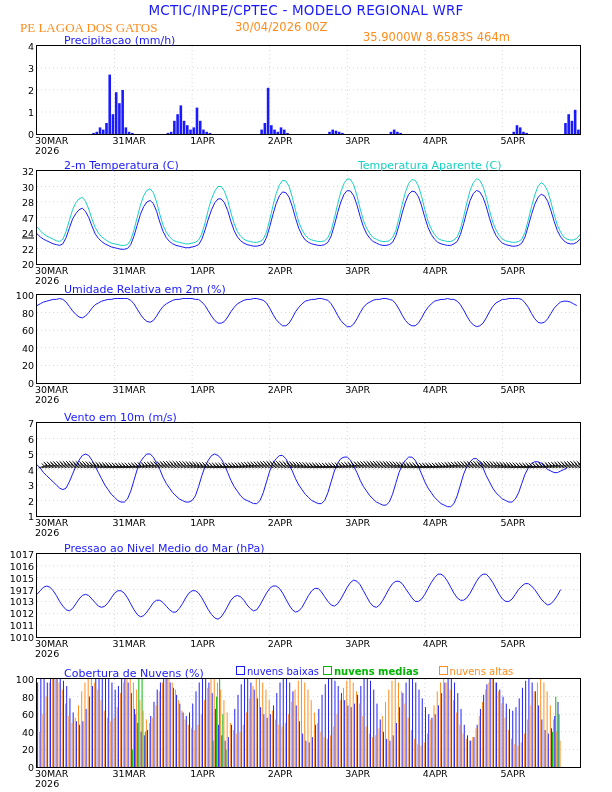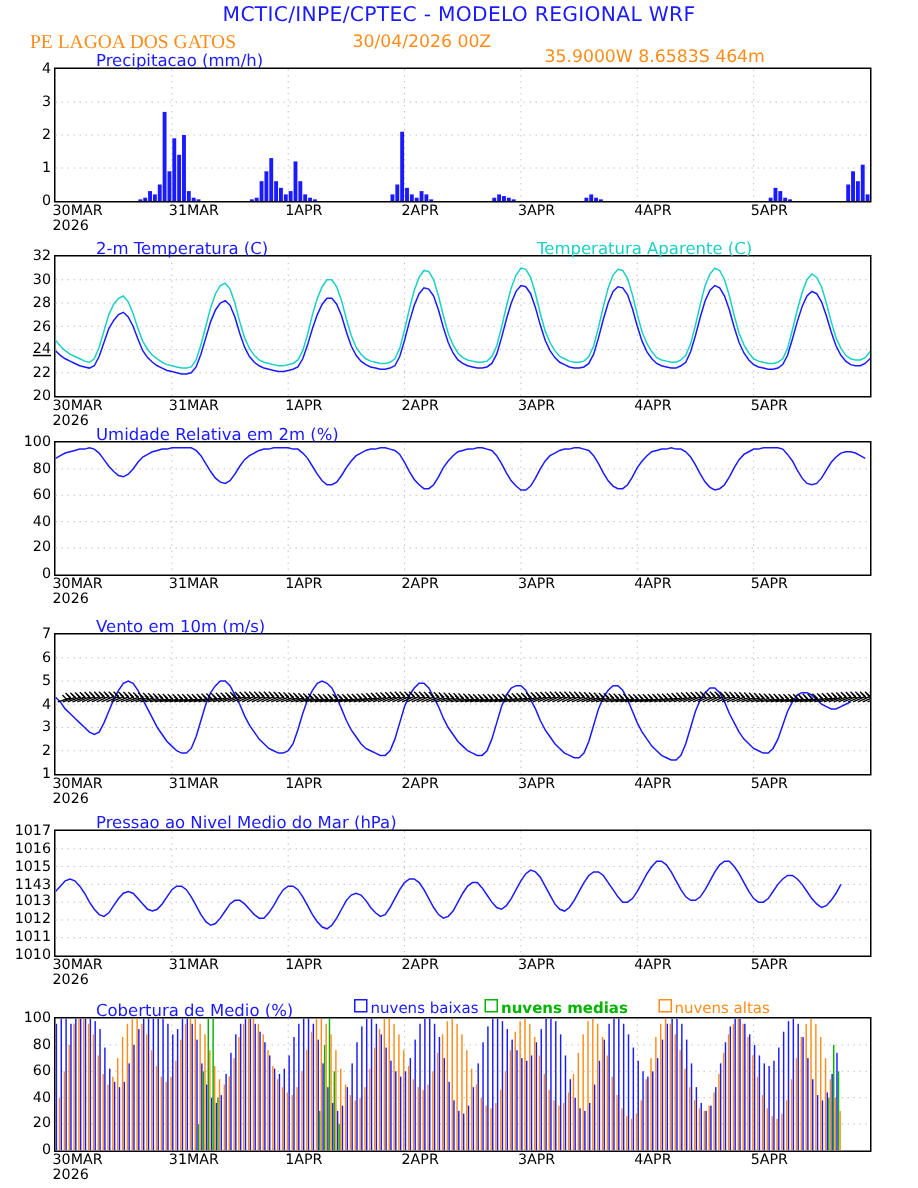--- a/index.html
+++ b/index.html
@@ -120,21 +120,21 @@
         <line x1="232.7142857142857" y1="0" x2="232.7142857142857" y2="93" stroke="#bbbbbb" stroke-width="0.6" stroke-dasharray="1,3"></line>
         <line x1="310.2857142857143" y1="0" x2="310.2857142857143" y2="93" stroke="#bbbbbb" stroke-width="0.6" stroke-dasharray="1,3"></line>
         <line x1="387.8571428571429" y1="0" x2="387.8571428571429" y2="93" stroke="#bbbbbb" stroke-width="0.6" stroke-dasharray="1,3"></line>
         <line x1="465.4285714285714" y1="0" x2="465.4285714285714" y2="93" stroke="#bbbbbb" stroke-width="0.6" stroke-dasharray="1,3"></line>
         <path d="M0.00 62.78 L3.23 65.88 L6.46 68.20 L9.70 69.75 L12.93 71.30 L16.16 72.85 L19.39 73.63 L22.63 74.40 L25.86 72.85 L29.09 66.65 L32.32 57.35 L35.55 48.05 L38.79 42.63 L42.02 38.75 L45.25 37.20 L48.48 40.30 L51.71 46.50 L54.95 55.03 L58.18 62.78 L61.41 67.42 L64.64 70.53 L67.88 72.85 L71.11 74.40 L74.34 75.95 L77.57 76.72 L80.80 77.50 L84.04 78.28 L87.27 78.28 L90.50 77.50 L93.73 73.63 L96.96 65.10 L100.20 54.25 L103.43 43.40 L106.66 35.65 L109.89 31.00 L113.13 29.45 L116.36 32.55 L119.59 40.30 L122.82 51.15 L126.05 60.45 L129.29 66.65 L132.52 70.53 L135.75 72.85 L138.98 74.40 L142.21 75.17 L145.45 75.95 L148.68 76.72 L151.91 76.72 L155.14 75.95 L158.38 75.17 L161.61 73.63 L164.84 68.20 L168.07 58.90 L171.30 48.05 L174.54 38.75 L177.77 31.78 L181.00 27.90 L184.23 27.90 L187.46 31.78 L190.70 39.53 L193.93 50.38 L197.16 59.67 L200.39 65.88 L203.63 69.75 L206.86 72.08 L210.09 73.63 L213.32 74.40 L216.55 75.17 L219.79 75.17 L223.02 74.40 L226.25 72.85 L229.48 66.65 L232.71 55.80 L235.95 43.40 L239.18 32.55 L242.41 24.80 L245.64 20.92 L248.88 21.70 L252.11 26.35 L255.34 35.65 L258.57 47.28 L261.80 57.35 L265.04 64.33 L268.27 68.97 L271.50 71.30 L274.73 72.85 L277.96 73.63 L281.20 74.40 L284.43 74.40 L287.66 73.63 L290.89 71.30 L294.13 65.10 L297.36 54.25 L300.59 41.85 L303.82 31.00 L307.05 23.25 L310.29 19.38 L313.52 20.15 L316.75 24.80 L319.98 34.10 L323.21 45.72 L326.45 55.80 L329.68 62.78 L332.91 67.42 L336.14 70.53 L339.38 72.08 L342.61 73.63 L345.84 74.40 L349.07 74.40 L352.30 73.63 L355.54 71.30 L358.77 65.10 L362.00 54.25 L365.23 41.85 L368.46 31.00 L371.70 23.25 L374.93 20.15 L378.16 20.92 L381.39 25.58 L384.63 34.88 L387.86 46.50 L391.09 56.58 L394.32 63.55 L397.55 68.20 L400.79 71.30 L404.02 72.85 L407.25 73.63 L410.48 74.40 L413.71 74.40 L416.95 72.85 L420.18 70.53 L423.41 63.55 L426.64 52.70 L429.88 40.30 L433.11 29.45 L436.34 22.47 L439.57 19.38 L442.80 20.92 L446.04 26.35 L449.27 35.65 L452.50 47.28 L455.73 57.35 L458.96 64.33 L462.20 68.97 L465.43 72.08 L468.66 73.63 L471.89 74.40 L475.13 75.17 L478.36 75.17 L481.59 74.40 L484.82 72.08 L488.05 65.88 L491.29 55.03 L494.52 43.40 L497.75 33.33 L500.98 26.35 L504.21 23.25 L507.45 24.80 L510.68 30.22 L513.91 39.53 L517.14 50.38 L520.38 59.67 L523.61 65.88 L526.84 69.75 L530.07 72.08 L533.30 72.85 L536.54 72.85 L539.77 71.30 L543.00 68.20 L546.23 63.55 " fill="none" stroke="#1a1aff" stroke-width="1"></path>
         <path d="M0.00 55.80 L3.23 59.67 L6.46 62.78 L9.70 65.10 L12.93 66.65 L16.16 68.20 L19.39 69.75 L22.63 70.53 L25.86 68.20 L29.09 60.45 L32.32 49.60 L35.55 38.75 L38.79 31.78 L42.02 27.90 L45.25 26.35 L48.48 30.22 L51.71 37.97 L54.95 48.05 L58.18 56.58 L61.41 62.00 L64.64 65.88 L67.88 68.20 L71.11 70.53 L74.34 72.08 L77.57 72.85 L80.80 73.63 L84.04 74.40 L87.27 74.40 L90.50 73.63 L93.73 68.97 L96.96 58.90 L100.20 46.50 L103.43 34.10 L106.66 24.80 L109.89 19.38 L113.13 17.83 L116.36 21.70 L119.59 31.00 L122.82 43.40 L126.05 54.25 L129.29 61.22 L132.52 65.88 L135.75 68.97 L138.98 70.53 L142.21 71.30 L145.45 72.08 L148.68 72.85 L151.91 72.85 L155.14 72.08 L158.38 71.30 L161.61 68.97 L164.84 62.78 L168.07 51.92 L171.30 38.75 L174.54 27.90 L177.77 20.15 L181.00 15.50 L184.23 15.50 L187.46 20.15 L190.70 29.45 L193.93 41.85 L197.16 52.70 L200.39 60.45 L203.63 65.10 L206.86 68.20 L210.09 69.75 L213.32 70.53 L216.55 71.30 L219.79 71.30 L223.02 70.53 L226.25 68.20 L229.48 61.22 L232.71 48.83 L235.95 34.88 L239.18 22.47 L242.41 13.95 L245.64 9.30 L248.88 10.08 L252.11 15.50 L255.34 26.35 L258.57 39.53 L261.80 51.15 L265.04 58.90 L268.27 64.33 L271.50 67.42 L274.73 68.97 L277.96 69.75 L281.20 70.53 L284.43 70.53 L287.66 69.75 L290.89 66.65 L294.13 59.67 L297.36 47.28 L300.59 33.33 L303.82 20.92 L307.05 12.40 L310.29 7.75 L313.52 8.53 L316.75 13.95 L319.98 24.80 L323.21 37.97 L326.45 49.60 L329.68 57.35 L332.91 62.78 L336.14 66.65 L339.38 68.20 L342.61 69.75 L345.84 70.53 L349.07 70.53 L352.30 69.75 L355.54 66.65 L358.77 59.67 L362.00 47.28 L365.23 33.33 L368.46 20.92 L371.70 12.40 L374.93 8.53 L378.16 9.30 L381.39 14.72 L384.63 25.58 L387.86 38.75 L391.09 50.38 L394.32 58.13 L397.55 63.55 L400.79 67.42 L404.02 68.97 L407.25 69.75 L410.48 70.53 L413.71 70.53 L416.95 68.97 L420.18 65.88 L423.41 58.13 L426.64 45.72 L429.88 31.78 L433.11 19.38 L436.34 11.63 L439.57 7.75 L442.80 9.30 L446.04 15.50 L449.27 26.35 L452.50 39.53 L455.73 51.15 L458.96 58.90 L462.20 64.33 L465.43 68.20 L468.66 69.75 L471.89 70.53 L475.13 71.30 L478.36 71.30 L481.59 70.53 L484.82 68.20 L488.05 61.22 L491.29 48.83 L494.52 35.65 L497.75 24.03 L500.98 15.50 L504.21 11.63 L507.45 13.95 L510.68 20.15 L513.91 31.00 L517.14 43.40 L520.38 54.25 L523.61 61.22 L526.84 65.88 L530.07 68.20 L533.30 68.97 L536.54 68.97 L539.77 67.42 L543.00 63.55 L546.23 58.13 " fill="none" stroke="#19d1c4" stroke-width="1"></path>
       </svg>
       <div class="ytick" style="top: 93px;">20</div>
       <div class="ytick" style="top: 77.5px;">22</div>
       <div class="ytick" style="top: 62px; text-decoration: underline;">24</div>
-      <div class="ytick" style="top: 46.5px;">26</div>
+      <div class="ytick" style="top: 46.5px;">47</div>
       <div class="ytick" style="top: 31px;">28</div>
       <div class="ytick" style="top: 15.5px;">30</div>
       <div class="ytick" style="top: 0px; text-align: center;">32</div>
       <div class="xtick" style="left: 0px;">30MAR</div>
       <div class="xtick" style="left: 77.5714px;">31MAR</div>
       <div class="xtick" style="left: 155.143px;">1APR</div>
       <div class="xtick" style="left: 232.714px;">2APR</div>
       <div class="xtick" style="left: 310.286px;">3APR</div>
       <div class="xtick" style="left: 387.857px;">4APR</div>
       <div class="xtick" style="left: 465.429px;">5APR</div>
@@ -717,21 +717,21 @@
         <line x1="232.7142857142857" y1="0" x2="232.7142857142857" y2="83" stroke="#bbbbbb" stroke-width="0.6" stroke-dasharray="1,3"></line>
         <line x1="310.2857142857143" y1="0" x2="310.2857142857143" y2="83" stroke="#bbbbbb" stroke-width="0.6" stroke-dasharray="1,3"></line>
         <line x1="387.8571428571429" y1="0" x2="387.8571428571429" y2="83" stroke="#bbbbbb" stroke-width="0.6" stroke-dasharray="1,3"></line>
         <line x1="465.4285714285714" y1="0" x2="465.4285714285714" y2="83" stroke="#bbbbbb" stroke-width="0.6" stroke-dasharray="1,3"></line>
         <path d="M0.00 40.31 L3.23 36.76 L6.46 33.20 L9.70 32.01 L12.93 33.20 L16.16 36.76 L19.39 41.50 L22.63 47.43 L25.86 52.17 L29.09 55.73 L32.32 56.91 L35.55 54.54 L38.79 49.80 L42.02 45.06 L45.25 41.50 L48.48 40.31 L51.71 41.50 L54.95 45.06 L58.18 48.61 L61.41 52.17 L64.64 53.36 L67.88 52.17 L71.11 48.61 L74.34 43.87 L77.57 39.13 L80.80 36.76 L84.04 36.76 L87.27 39.13 L90.50 43.87 L93.73 49.80 L96.96 55.73 L100.20 60.47 L103.43 62.84 L106.66 61.66 L109.89 58.10 L113.13 53.36 L116.36 48.61 L119.59 46.24 L122.82 46.24 L126.05 48.61 L129.29 52.17 L132.52 55.73 L135.75 58.10 L138.98 58.10 L142.21 54.54 L145.45 49.80 L148.68 43.87 L151.91 39.13 L155.14 36.76 L158.38 36.76 L161.61 39.13 L164.84 43.87 L168.07 49.80 L171.30 55.73 L174.54 60.47 L177.77 64.03 L181.00 65.21 L184.23 62.84 L187.46 58.10 L190.70 52.17 L193.93 46.24 L197.16 42.69 L200.39 41.50 L203.63 42.69 L206.86 46.24 L210.09 50.99 L213.32 54.54 L216.55 56.91 L219.79 55.73 L223.02 50.99 L226.25 45.06 L229.48 39.13 L232.71 34.39 L235.95 32.01 L239.18 32.01 L242.41 34.39 L245.64 39.13 L248.88 45.06 L252.11 50.99 L255.34 55.73 L258.57 58.10 L261.80 56.91 L265.04 53.36 L268.27 47.43 L271.50 41.50 L274.73 36.76 L277.96 34.39 L281.20 34.39 L284.43 37.94 L287.66 42.69 L290.89 47.43 L294.13 50.99 L297.36 52.17 L300.59 49.80 L303.82 45.06 L307.05 39.13 L310.29 33.20 L313.52 28.46 L316.75 26.09 L319.98 27.27 L323.21 30.83 L326.45 36.76 L329.68 42.69 L332.91 48.61 L336.14 52.17 L339.38 53.36 L342.61 50.99 L345.84 46.24 L349.07 40.31 L352.30 34.39 L355.54 29.64 L358.77 27.27 L362.00 27.27 L365.23 29.64 L368.46 34.39 L371.70 39.13 L374.93 43.87 L378.16 47.43 L381.39 47.43 L384.63 45.06 L387.86 40.31 L391.09 34.39 L394.32 28.46 L397.55 23.71 L400.79 20.16 L404.02 20.16 L407.25 22.53 L410.48 27.27 L413.71 33.20 L416.95 39.13 L420.18 43.87 L423.41 46.24 L426.64 46.24 L429.88 43.87 L433.11 39.13 L436.34 33.20 L439.57 27.27 L442.80 22.53 L446.04 20.16 L449.27 20.16 L452.50 23.71 L455.73 28.46 L458.96 34.39 L462.20 40.31 L465.43 45.06 L468.66 47.43 L471.89 47.43 L475.13 45.06 L478.36 40.31 L481.59 35.57 L484.82 32.01 L488.05 29.64 L491.29 29.64 L494.52 32.01 L497.75 35.57 L500.98 40.31 L504.21 45.06 L507.45 48.61 L510.68 50.99 L513.91 49.80 L517.14 46.24 L520.38 41.50 L523.61 35.57 " fill="none" stroke="#1a1aff" stroke-width="1"></path>
       </svg>
       <div class="ytick" style="top: 83px;">1010</div>
       <div class="ytick" style="top: 71.1429px;">1011</div>
       <div class="ytick" style="top: 59.2857px;">1012</div>
       <div class="ytick" style="top: 47.4286px;">1013</div>
-      <div class="ytick" style="top: 35.5714px;">1143</div>
+      <div class="ytick" style="top: 35.5714px;">1917</div>
       <div class="ytick" style="top: 23.7143px;">1015</div>
       <div class="ytick" style="top: 11.8571px;">1016</div>
       <div class="ytick" style="top: 0px;">1017</div>
       <div class="xtick" style="left: 0px;">30MAR</div>
       <div class="xtick" style="left: 77.5714px;">31MAR</div>
       <div class="xtick" style="left: 155.143px;">1APR</div>
       <div class="xtick" style="left: 232.714px;">2APR</div>
       <div class="xtick" style="left: 310.286px;">3APR</div>
       <div class="xtick" style="left: 387.857px;">4APR</div>
       <div class="xtick" style="left: 465.429px;">5APR</div>
@@ -1103,16 +1103,16 @@
       <div class="xtick2" style="left: 0px;">2026</div>
     </div>
   </div>
 
 <div class="panel-title" style="left: 64px; top: 34px;">Precipitacao (mm/h)</div>
 <div class="panel-title" style="left: 64px; top: 159px;">2-m Temperatura (C)</div>
 <div class="panel-title2" style="left: 358px; top: 159px;">Temperatura Aparente (C)</div>
 <div class="panel-title" style="left: 64px; top: 283px;">Umidade Relativa em 2m (%)</div>
 <div class="panel-title" style="left: 64px; top: 411px;">Vento em 10m (m/s)</div>
 <div class="panel-title" style="left: 64px; top: 542px;">Pressao ao Nivel Medio do Mar (hPa)</div>
-<div class="panel-title" style="left: 64px; top: 667px;">Cobertura de Medio (%)</div>
+<div class="panel-title" style="left: 64px; top: 667px;">Cobertura de Nuvens (%)</div>
 <div class="legend" style="left: 236px; top: 666px; color: rgb(26, 26, 255);"><span class="swatch" style="background: rgb(255, 255, 255); border-color: rgb(26, 26, 255);"></span><span>nuvens baixas</span></div>
 <div class="legend" style="left: 323px; top: 666px; color: rgb(0, 180, 0); font-weight: bold;"><span class="swatch" style="background: rgb(255, 255, 255); border-color: rgb(0, 180, 0);"></span><span>nuvens medias</span></div>
 <div class="legend" style="left: 438.6px; top: 666px; color: rgb(255, 140, 26);"><span class="swatch" style="background: rgb(255, 255, 255); border-color: rgb(255, 140, 26);"></span><span>nuvens altas</span></div>
 
 </body></html>

